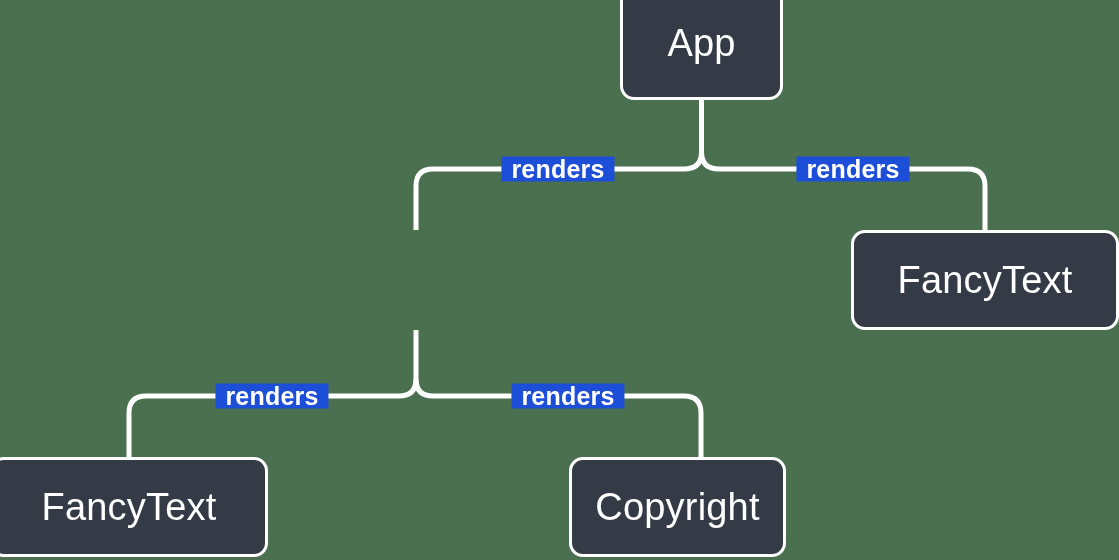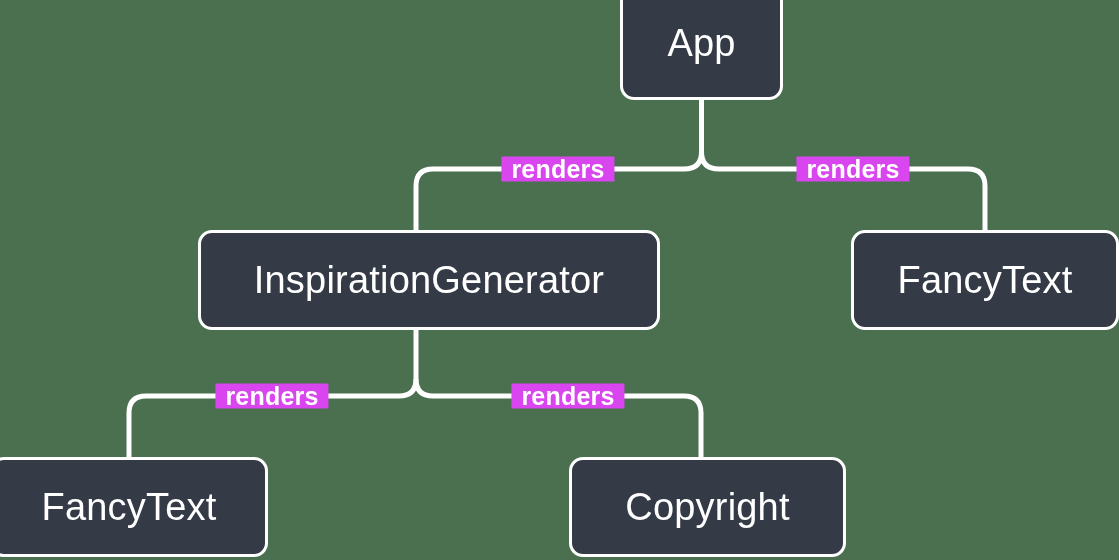--- a/index.html
+++ b/index.html
@@ -46,21 +46,21 @@
   .edge-label {
     position: absolute;
     color: #ffffff;
     font-family: "Liberation Sans", sans-serif;
     font-size: 25px;
     font-weight: 600;
     letter-spacing: 0.2px;
     white-space: nowrap;
     transform: translate(-50%, -50%);
     z-index: 3;
-    background: #d946ef;
+    background: #1d4ed8;
     padding: 0 10px;
     line-height: 1;
   }
 </style>
 </head>
 <body>
 
 <div id="diagram-root">
 
   <svg id="connector-layer" viewBox="0 0 1119 560" width="1119" height="560" aria-hidden="true">
@@ -77,33 +77,30 @@
       <path d="M 416 379 Q 416 396 399 396 L 146 396 Q 129 396 129 413 L 129 457"></path>
 
       <path d="M 416 379 Q 416 396 433 396 L 684 396 Q 701 396 701 413 L 701 457"></path>
     </g>
   </svg>
 
   <div class="node" style="left:620px; top:-14px; width:163px; height:114px;">
     <span>App</span>
   </div>
 
-  <div class="node" style="left:198px; top:230px; width:462px; height:100px;">
-    <span>InspirationGenerator</span>
-  </div>
 
   <div class="node" style="left:851px; top:230px; width:268px; height:100px;">
     <span>FancyText</span>
   </div>
 
   <div class="node" style="left:-10px; top:457px; width:278px; height:100px;">
     <span>FancyText</span>
   </div>
 
-  <div class="node" style="left:569px; top:457px; width:277px; height:100px;">
+  <div class="node" style="left:569px; top:457px; width:217px; height:100px;">
     <span>Copyright</span>
   </div>
 
   <div class="edge-label" style="left:558px; top:169px;">renders</div>
 
   <div class="edge-label" style="left:853px; top:169px;">renders</div>
 
   <div class="edge-label" style="left:272px; top:396px;">renders</div>
 
   <div class="edge-label" style="left:568px; top:396px;">renders</div>

